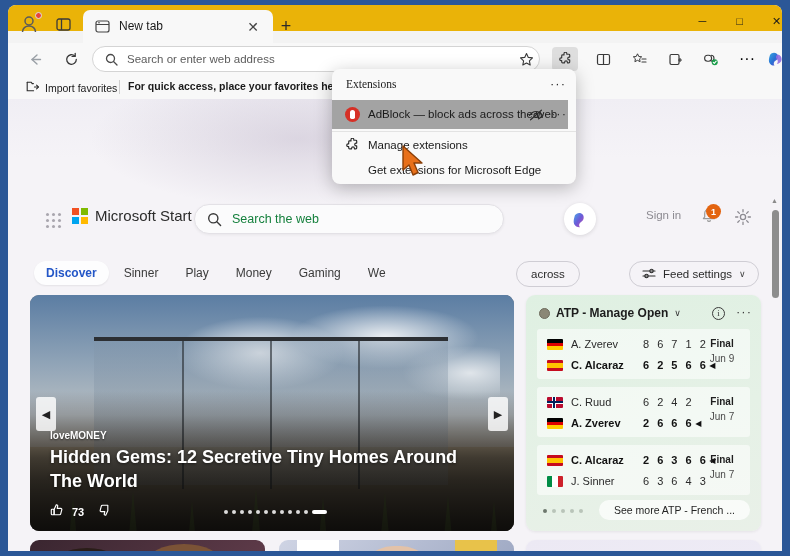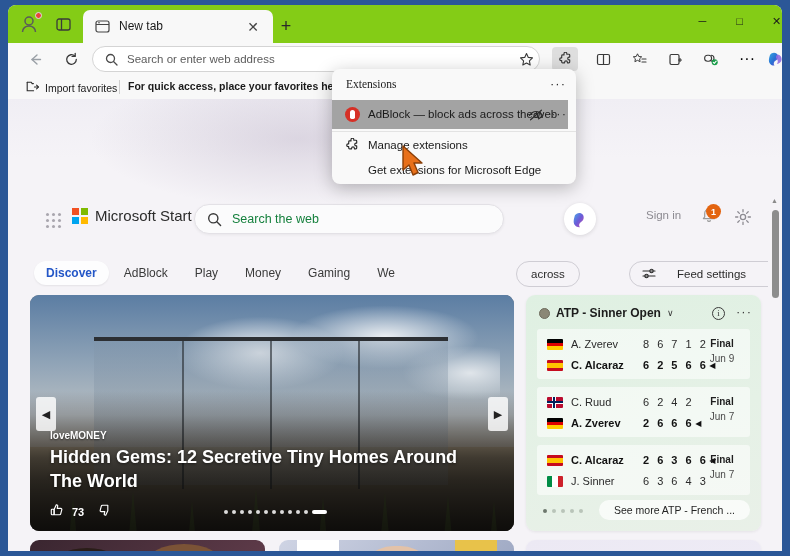--- a/index.html
+++ b/index.html
@@ -14,22 +14,22 @@
   #window-frame {
     position: absolute; left: 8px; top: 5px;
     width: 774px; height: 546px;
     background: #f3f3f3;
     border-radius: 8px 8px 0 0;
     overflow: hidden;
   }
 
   
   #tabstrip {
-    position: absolute; left: 0; top: 0; width: 774px; height: 38px;
-    background: #84cc16;
+    position: absolute; left: 0; top: 0; width: 774px; height: 26px;
+    background: #eab308;
   }
   #profile-btn {
     position: absolute; left: 10px; top: 8px; width: 24px; height: 22px;
     cursor: pointer;
   }
   #profile-btn svg { display:block; }
   #profile-dot {
     position: absolute; left: 27px; top: 7px;
     width: 7px; height: 7px; border-radius: 50%;
     background: #e8443a; border: 1px solid #dcdee3;
@@ -246,21 +246,21 @@
     height: 26px; padding: 0 14px;
     border: 1px solid #cfcdd4; border-radius: 14px;
     display: flex; align-items: center; gap: 6px;
     font-size: 11.5px; color: #2b2b2b; background: transparent;
     cursor: pointer; white-space: nowrap;
   }
   #feedsettings-btn {
     position: absolute; left: 621px; top: 162px;
     height: 26px; padding: 0 12px;
     border: 1px solid #cfcdd4; border-radius: 14px;
-    display: flex; align-items: center; gap: 21px;
+    display: flex; align-items: center; gap: 7px;
     font-size: 11.5px; color: #2b2b2b; background: transparent;
     cursor: pointer; white-space: nowrap;
   }
 
   
   #hero-card {
     position: absolute; left: 22px; top: 196px;
     width: 484px; height: 236px;
     border-radius: 9px; overflow: hidden;
     background: #6d7680; cursor: pointer;
@@ -730,21 +730,21 @@
 
     <div id="settings-gear">
       <svg width="18" height="18" viewBox="0 0 18 18">
         <circle cx="9" cy="9" r="2.6" fill="none" stroke="#8d8b92" stroke-width="1.3"></circle>
         <path d="M9 1.6v2.2M9 14.2v2.2M1.6 9h2.2M14.2 9h2.2M3.8 3.8l1.6 1.6M12.6 12.6l1.6 1.6M14.2 3.8l-1.6 1.6M5.4 12.6l-1.6 1.6" stroke="#8d8b92" stroke-width="1.3" stroke-linecap="round"></path>
       </svg>
     </div>
 
     <div id="feed-tabs">
       <div class="feedtab active">Discover</div>
-      <div class="feedtab">AdBlock</div>
+      <div class="feedtab">Sinner</div>
       <div class="feedtab">Play</div>
       <div class="feedtab">Money</div>
       <div class="feedtab">Gaming</div>
       <div class="feedtab">We</div>
     </div>
 
     <div id="personalize-btn">
       <span>across</span>
     </div>
 
@@ -829,21 +829,21 @@
     <div class="bottom-card" id="bottom-card-2">
       <div class="bc2-flag" style="left:18px; background:linear-gradient(180deg,#fff 0 33%,#2a52be 33% 66%,#c1272d 66% 100%);"></div>
       <div class="bc2-flag" style="left:176px; background:linear-gradient(180deg,#e8c24a 0 55%,#b8362a 55% 100%);"></div>
       <div class="bc2-head"></div>
 
     </div>
 
     <div id="atp-card">
       <div id="atp-header">
         <span id="atp-ball"></span>
-        <span id="atp-title">ATP - Sinner Open</span>
+        <span id="atp-title">ATP - Manage Open</span>
         <span id="atp-chevron">∨</span>
       </div>
       <div id="atp-info">i</div>
       <div id="atp-more">···</div>
 
       <div class="match" id="match-0">
         <div class="mrow r1">
           <span class="flag" style="background:linear-gradient(180deg,#000 0 33%,#d00 33% 66%,#fc0 66% 100%);"></span>
           <span class="pname">A. Zverev</span>
           <span class="pscore">8 6 7 1 2</span>

